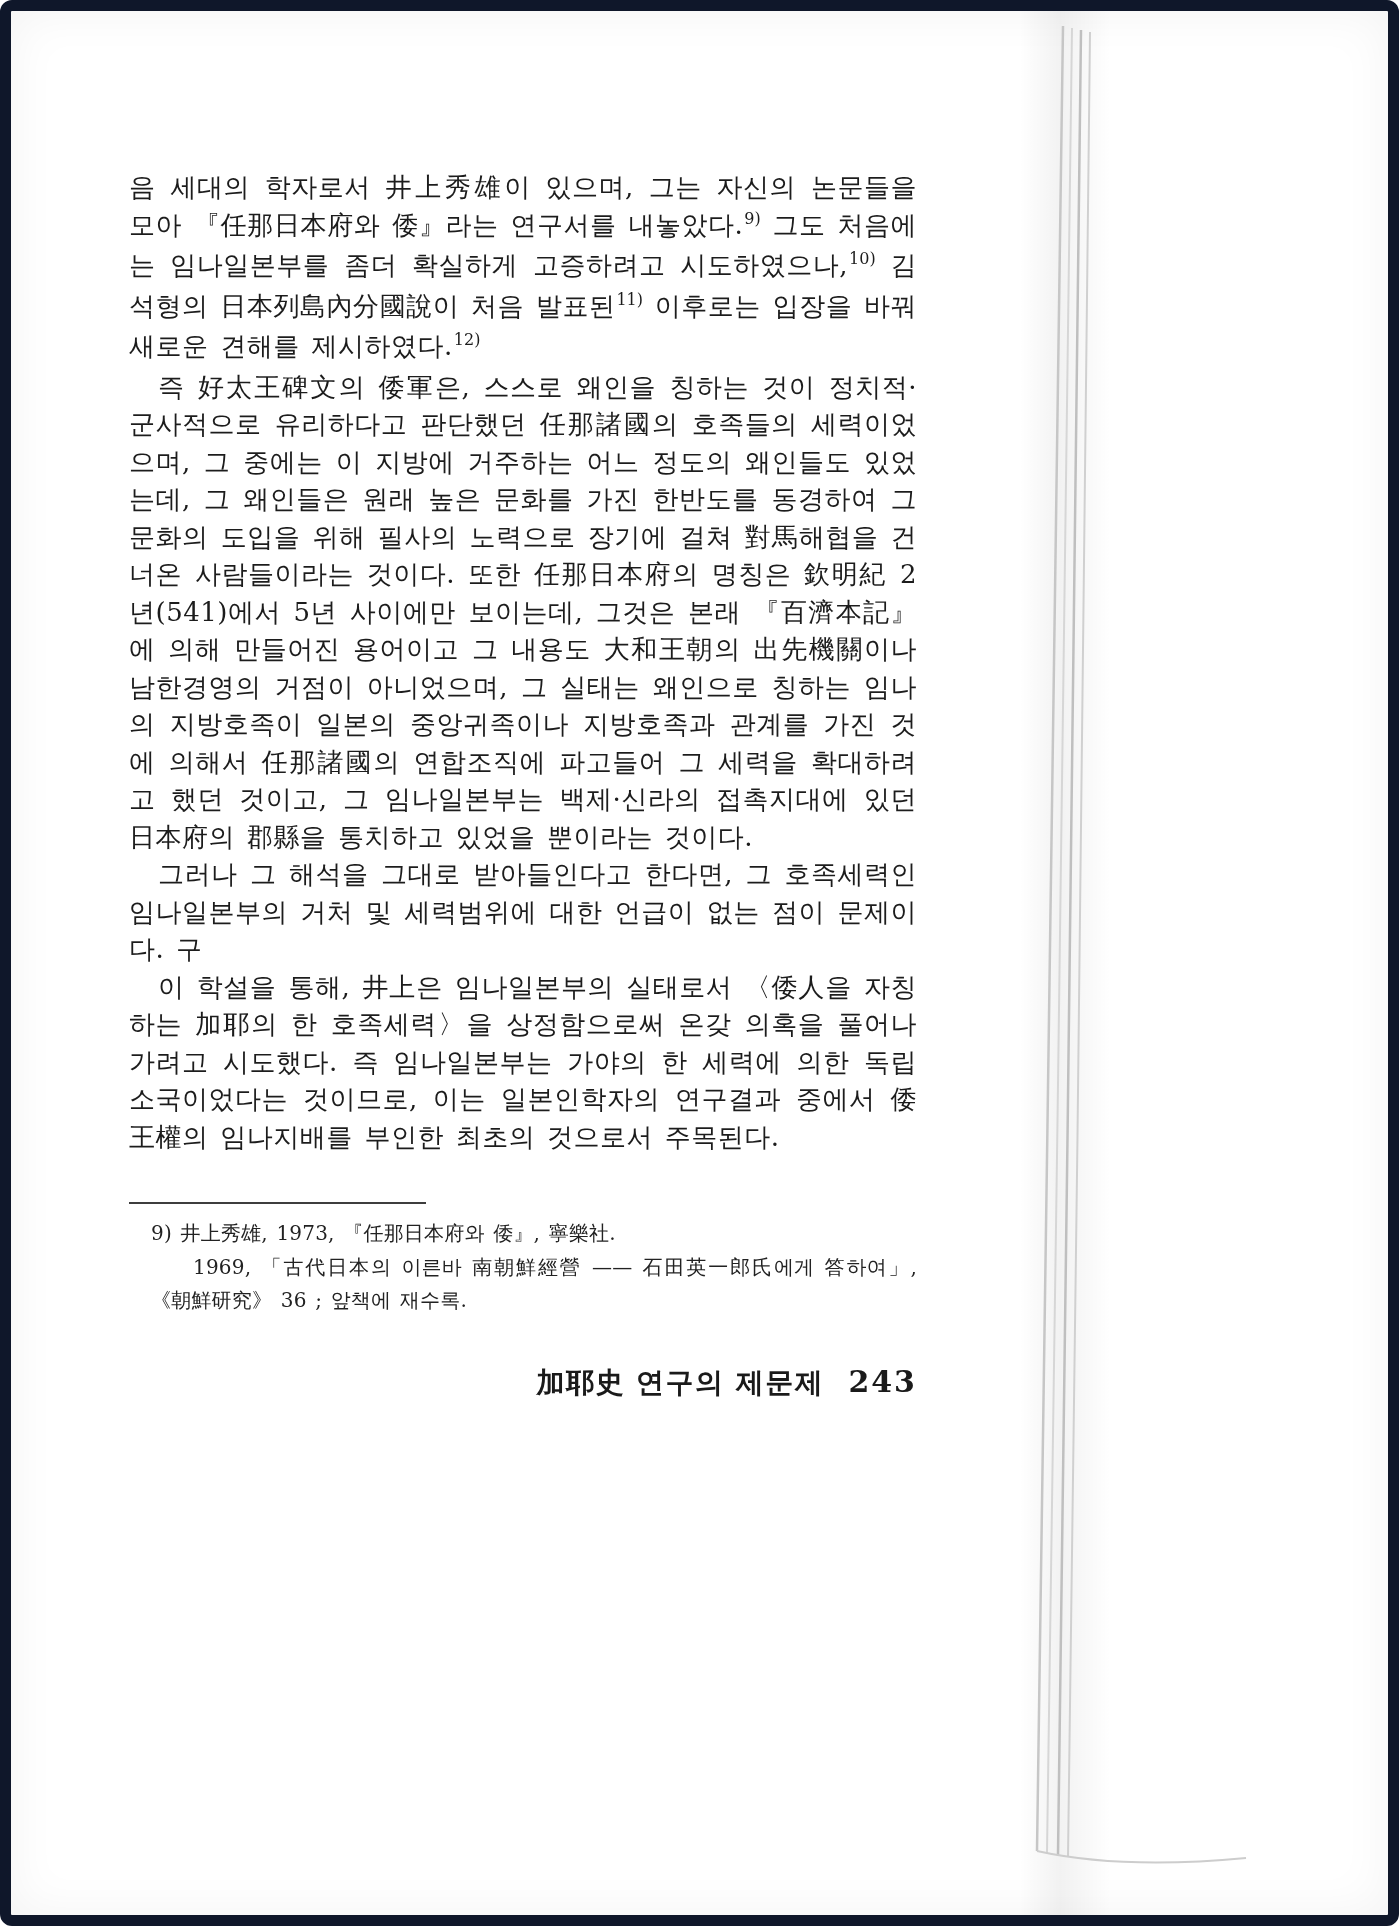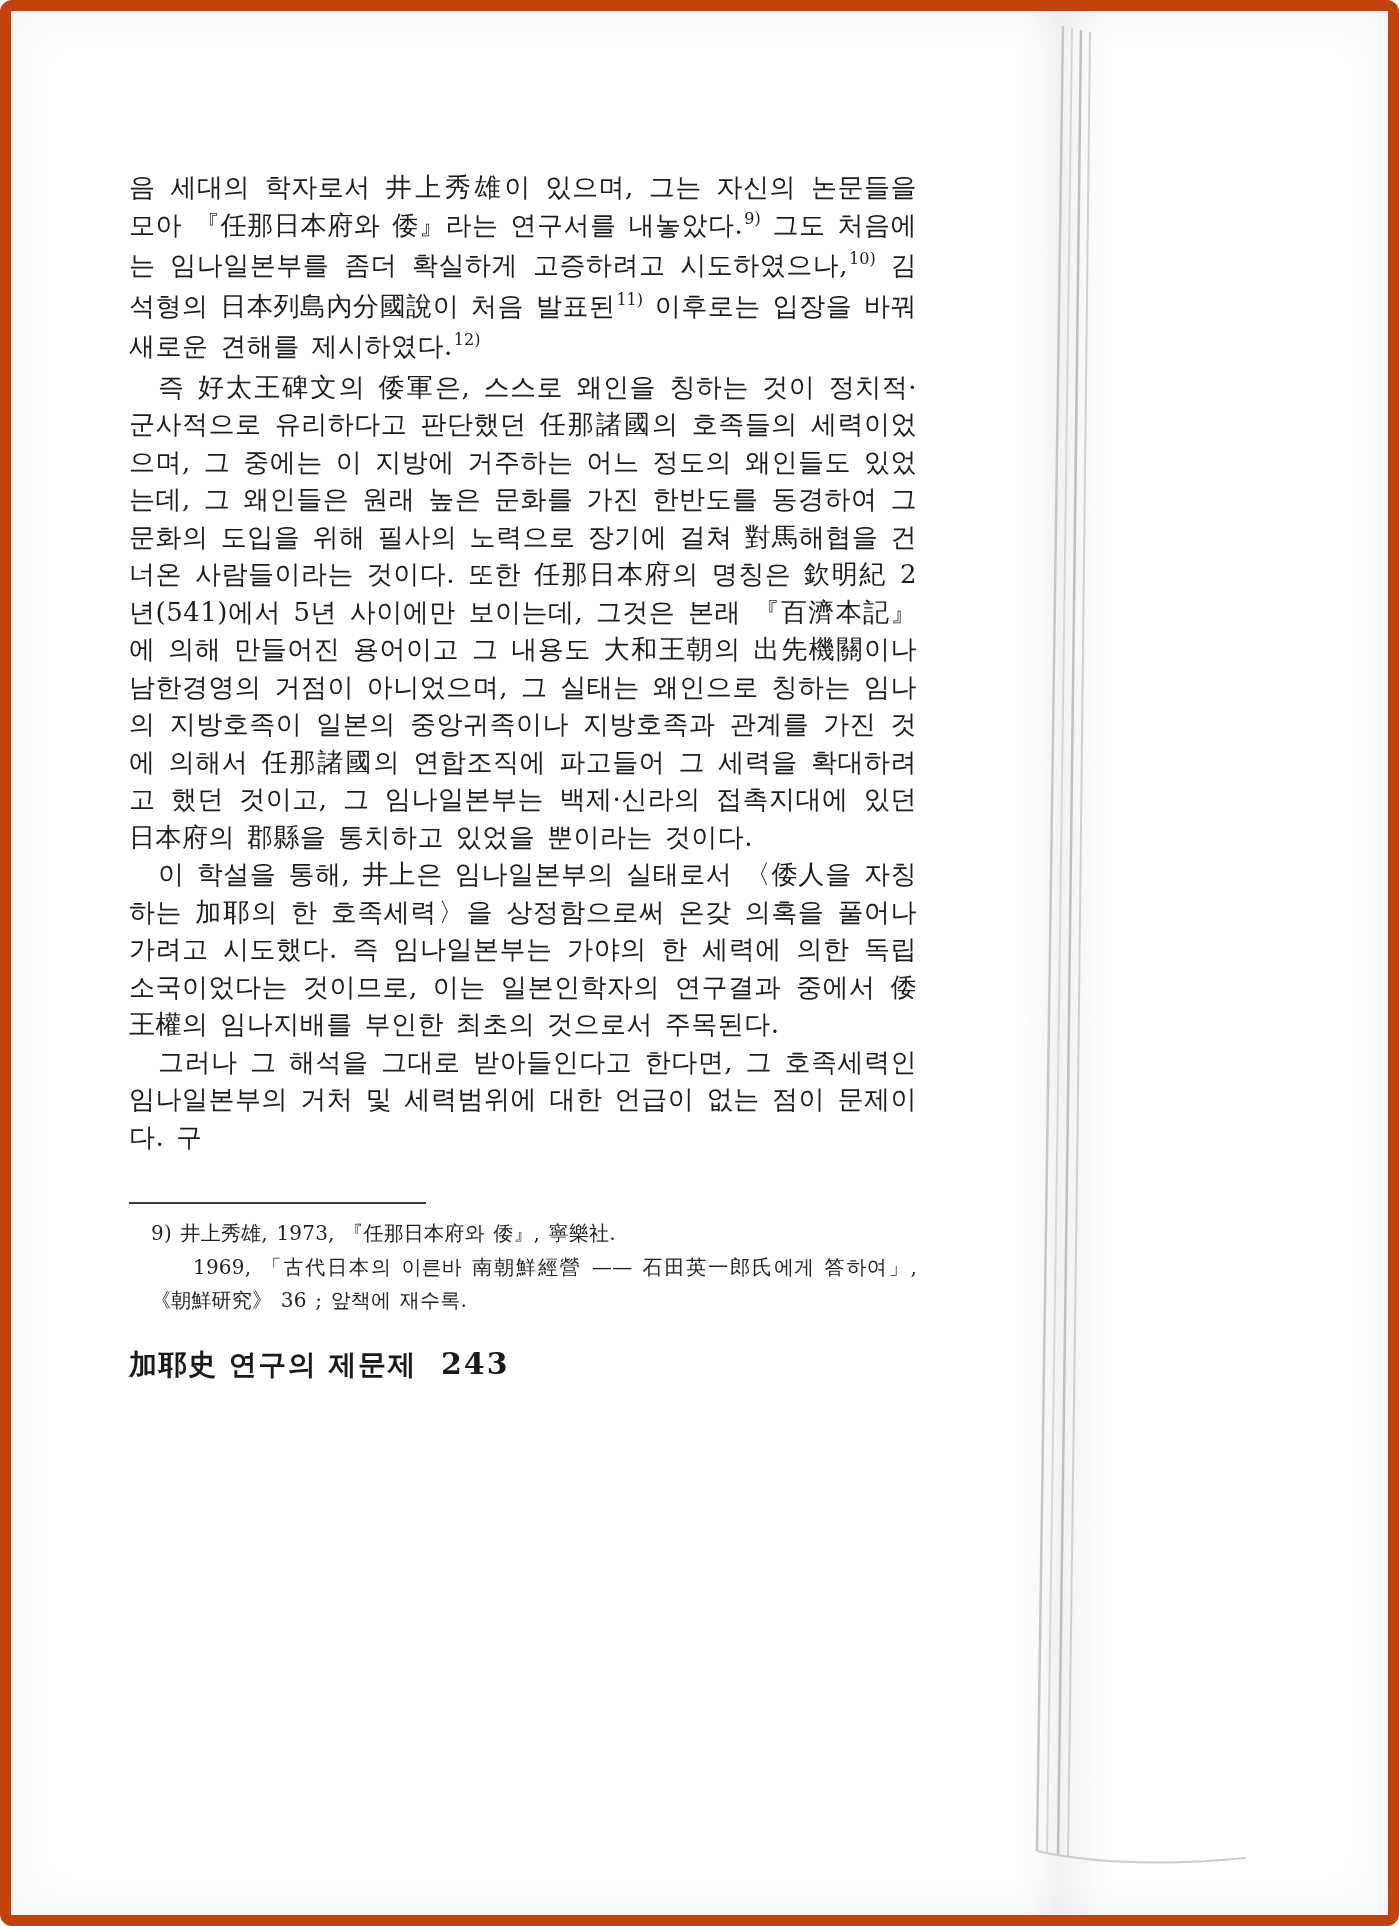--- a/index.html
+++ b/index.html
@@ -2,21 +2,21 @@
 <html><head>
 <meta charset="utf-8">
 <style>
   * { margin: 0; padding: 0; box-sizing: border-box; }
   html, body { width: 1399px; height: 1926px; background: #ffffff; }
   .scene {
     position: relative;
     width: 1399px;
     height: 1926px;
     background: #ffffff;
-    border: 11px solid #c2410c;
+    border: 11px solid #0f172a;
     border-radius: 12px;
     overflow: hidden;
     font-family: "DejaVu Serif", "Liberation Serif", serif;
     color: #1e1e1e;
     box-shadow: inset 0 0 50px rgba(0,0,0,0.05);
   }
   
   .edge-shade {
     position: absolute;
     top: 0; bottom: 0;
@@ -73,22 +73,23 @@
   .footnote {
     padding-left: 42px;
     text-indent: -42px;
   }
   .footnote.continuation {
     padding-left: 0;
     text-indent: 42px;
   }
   .fn-label { white-space: pre; }
   .page-footer {
-    margin-top: 28px;
+    margin-top: 46px;
     width: 788px;
+    text-align: right;
     font-weight: bold;
     font-size: 28px;
     letter-spacing: 1.5px;
     color: #1a1a1a;
   }
   .page-footer .page-number {
     font-size: 30px;
     margin-left: 24px;
     letter-spacing: 2px;
   }
@@ -106,22 +107,22 @@
     <path d="M1070 19 C1060 480, 1058 1260, 1047 1844" stroke="#bfbfbf" stroke-width="2.5" fill="none"></path>
     <path d="M1079 21 C1070 480, 1068 1260, 1057 1846" stroke="#d0d0d0" stroke-width="2" fill="none"></path>
     <path d="M1026 1840 C1080 1852, 1150 1855, 1235 1847" stroke="#cdcdcd" stroke-width="2" fill="none"></path>
   </svg>
 
   <div class="content">
 
     <div class="body-text">
         <p class="para">음 세대의 학자로서 井上秀雄이 있으며, 그는 자신의 논문들을 모아 『任那日本府와 倭』라는 연구서를 내놓았다.<span class="fnref">9)</span> 그도 처음에는 임나일본부를 좀더 확실하게 고증하려고 시도하였으나,<span class="fnref">10)</span> 김석형의 日本列島內分國說이 처음 발표된<span class="fnref">11)</span> 이후로는 입장을 바꿔 새로운 견해를 제시하였다.<span class="fnref">12)</span></p>
         <p class="para indent">즉 好太王碑文의 倭軍은, 스스로 왜인을 칭하는 것이 정치적·군사적으로 유리하다고 판단했던 任那諸國의 호족들의 세력이었으며, 그 중에는 이 지방에 거주하는 어느 정도의 왜인들도 있었는데, 그 왜인들은 원래 높은 문화를 가진 한반도를 동경하여 그 문화의 도입을 위해 필사의 노력으로 장기에 걸쳐 對馬해협을 건너온 사람들이라는 것이다. 또한 任那日本府의 명칭은 欽明紀 2년(541)에서 5년 사이에만 보이는데, 그것은 본래 『百濟本記』에 의해 만들어진 용어이고 그 내용도 大和王朝의 出先機關이나 남한경영의 거점이 아니었으며, 그 실태는 왜인으로 칭하는 임나의 지방호족이 일본의 중앙귀족이나 지방호족과 관계를 가진 것에 의해서 任那諸國의 연합조직에 파고들어 그 세력을 확대하려고 했던 것이고, 그 임나일본부는 백제·신라의 접촉지대에 있던 日本府의 郡縣을 통치하고 있었을 뿐이라는 것이다.</p>
+        <p class="para indent">그러나 그 해석을 그대로 받아들인다고 한다면, 그 호족세력인 임나일본부의 거처 및 세력범위에 대한 언급이 없는 점이 문제이다. 구</p>
         <p class="para indent">이 학설을 통해, 井上은 임나일본부의 실태로서 〈倭人을 자칭하는 加耶의 한 호족세력〉을 상정함으로써 온갖 의혹을 풀어나가려고 시도했다. 즉 임나일본부는 가야의 한 세력에 의한 독립소국이었다는 것이므로, 이는 일본인학자의 연구결과 중에서 倭王權의 임나지배를 부인한 최초의 것으로서 주목된다.</p>
-        <p class="para indent">그러나 그 해석을 그대로 받아들인다고 한다면, 그 호족세력인 임나일본부의 거처 및 세력범위에 대한 언급이 없는 점이 문제이다. 구</p>
       </div>
 
     <div class="footnote-rule"></div>
 
     <div class="footnotes">
         <div class="footnote"><span class="fn-label">9) </span>井上秀雄, 1973, 『任那日本府와 倭』, 寧樂社.</div>
         <div class="footnote continuation">1969, 「古代日本의 이른바 南朝鮮經營 —— 石田英一郎氏에게 答하여」, 《朝鮮研究》 36 ; 앞책에 재수록.</div>
       </div>
 
     <div class="page-footer">

